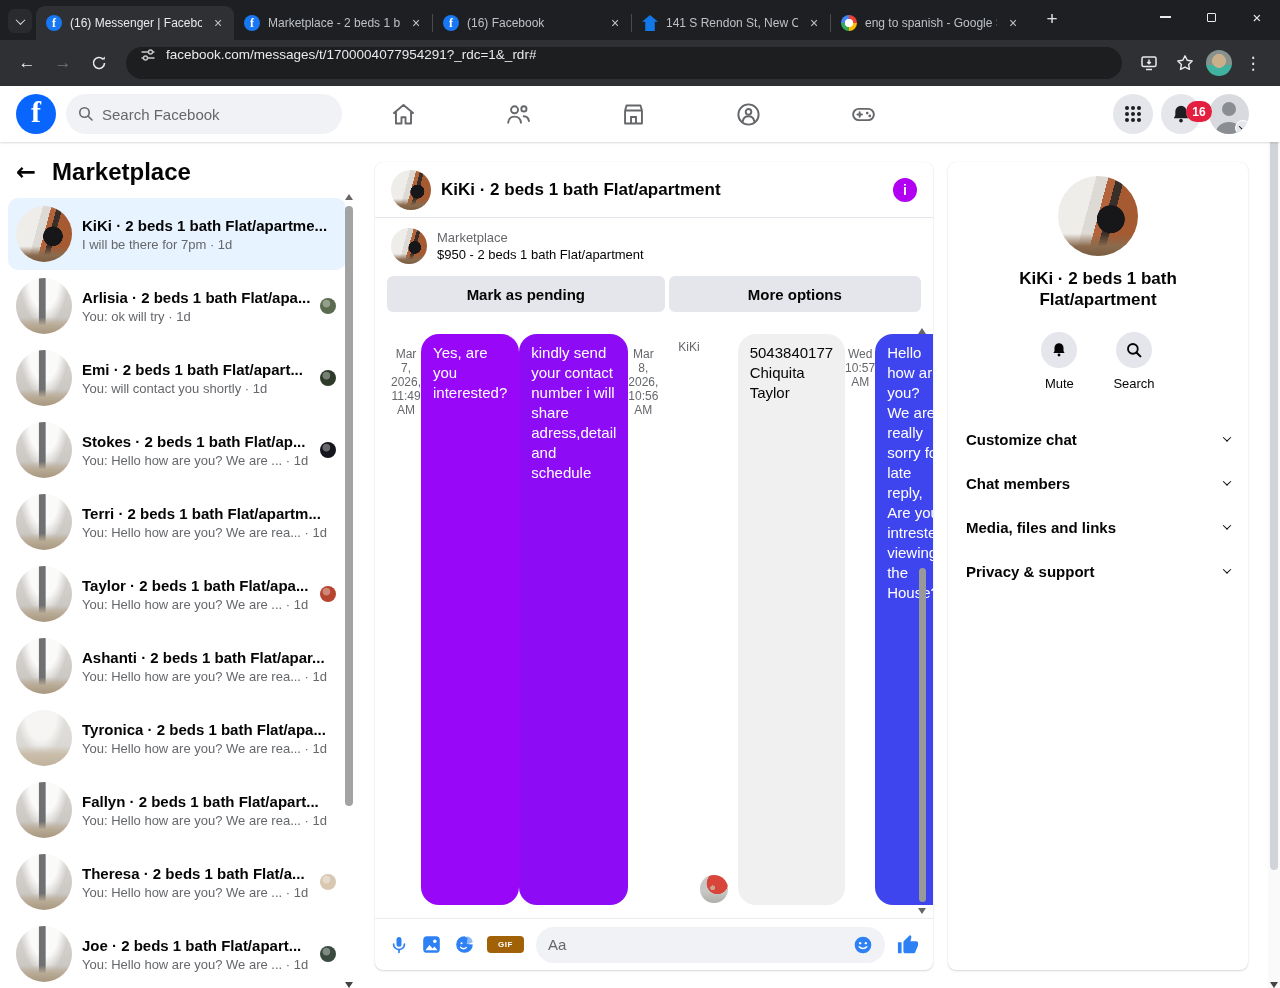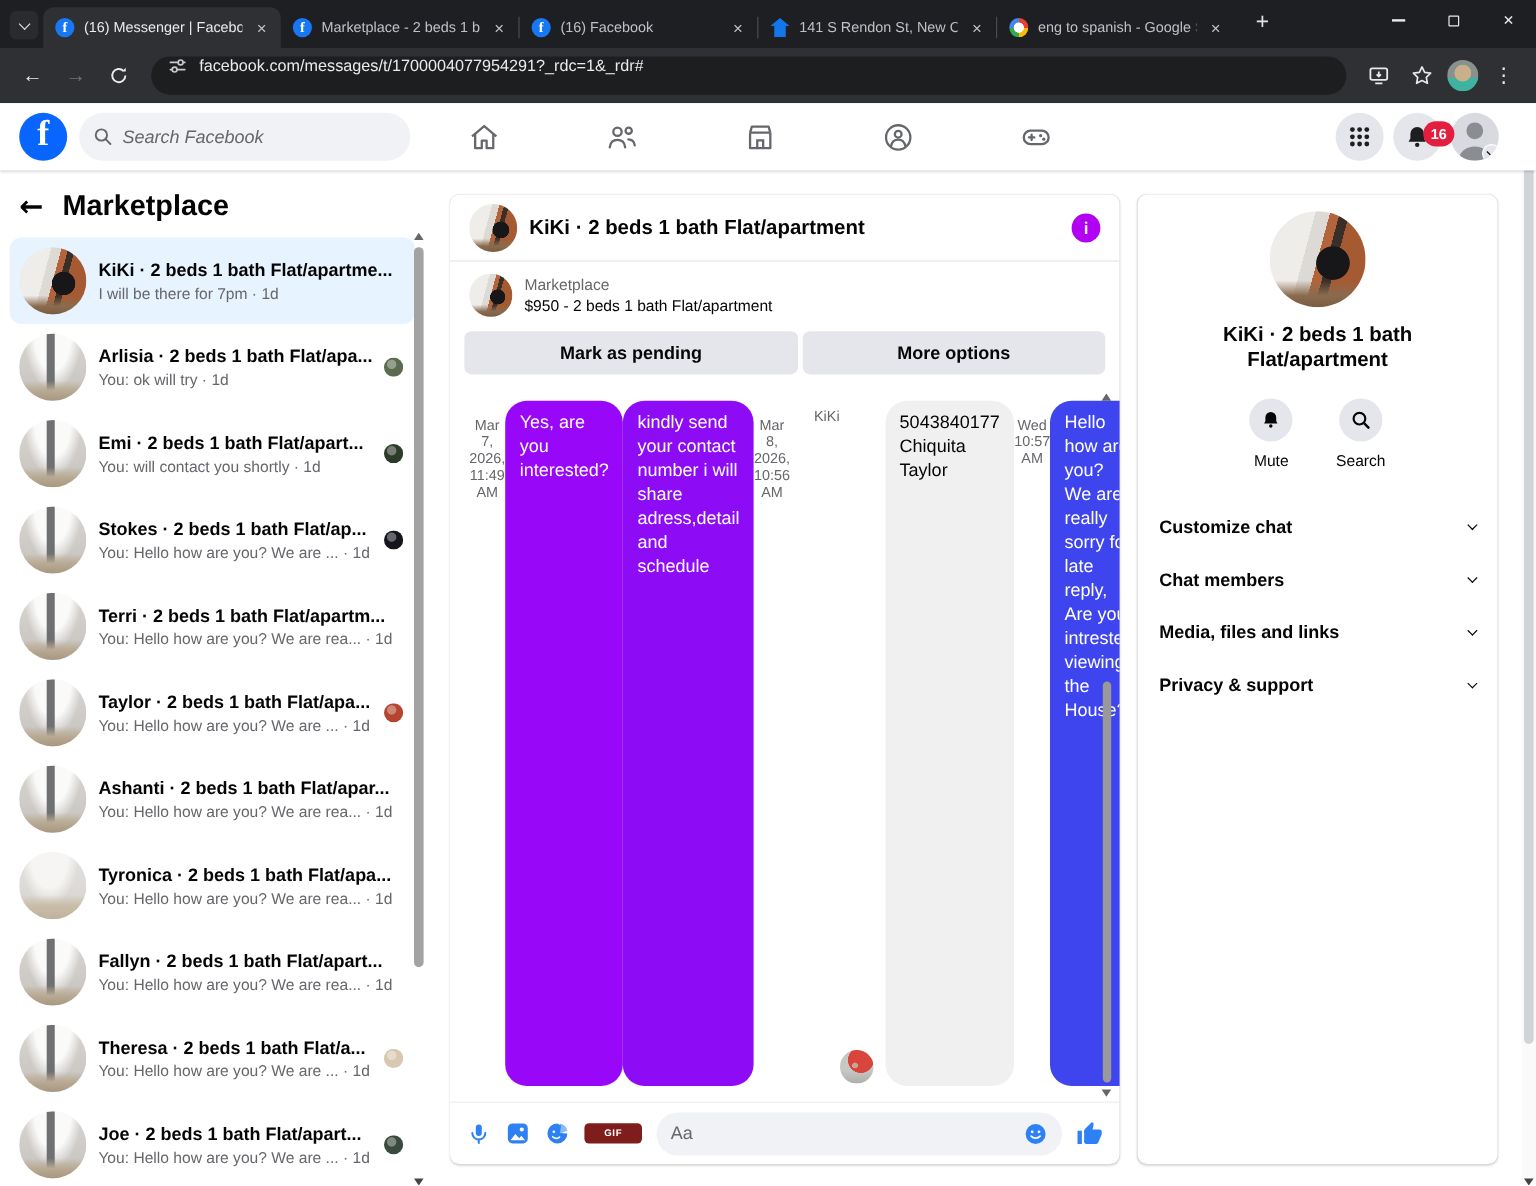--- a/index.html
+++ b/index.html
@@ -31,21 +31,21 @@
   .nav-ic { width:30px; height:30px; display:flex; align-items:center; justify-content:center; font-size:17px; color:#e8eaed; border-radius:50%; }
   .nav-ic.disabled { color:#70757a; }
   .urlpill { flex:1; height:32px; background:#1d1e20; border-radius:16px; display:flex; padding:0 14px; gap:10px; margin:0 6px; }
   .url-text { color:#e8eaed; font-size:13.5px; white-space:nowrap; overflow:hidden; }
   .browser-avatar { width:26px; height:26px; border-radius:50%; flex:none;
      background:radial-gradient(circle at 50% 42%,#c9b08a 0 34%,transparent 36%),linear-gradient(#87928f 0 58%,#3fb3a0 58% 100%); }
 
   
   .fbheader { position:absolute; left:0; top:86px; width:1280px; height:56px; background:#fff; box-shadow:0 1px 2px rgba(0,0,0,.15); z-index:5; }
   .fb-logo { position:absolute; left:16px; top:8px; width:40px; height:40px; border-radius:50%; background:#0866ff; color:#fff; display:flex; align-items:center; justify-content:center; font-size:30px; font-weight:bold; font-family:"Liberation Serif",serif; padding-bottom:4px; }
-  .fb-search { position:absolute; left:66px; top:8px; width:276px; height:40px; border-radius:20px; background:#f0f2f5; display:flex; align-items:center; gap:8px; padding:0 12px; color:#65676b; font-size:15px;font-style:italic; }
+  .fb-search { position:absolute; left:66px; top:8px; width:276px; height:40px; border-radius:20px; background:#f0f2f5; display:flex; align-items:center; gap:8px; padding:0 12px; color:#65676b; font-size:15px; }
   .center-nav { position:absolute; left:379px; top:8px; width:508px; height:40px; display:flex; justify-content:space-between; align-items:center; }
   .cn-item { width:48px; height:40px; display:flex; align-items:center; justify-content:center; border-radius:8px; }
   .hdr-right { position:absolute; right:31px; top:8px; display:flex; gap:8px; }
   .circle-btn { width:40px; height:40px; border-radius:50%; background:#e4e6eb; display:flex; align-items:center; justify-content:center; position:relative; }
   .hdr-avatar { background:#d8dadf; overflow:hidden; }
   .badge { position:absolute; left:1186px; top:101px; min-width:26px; height:21px; background:#e41e3f; color:#fff; font-size:12px; font-weight:bold; border-radius:11px; display:flex; align-items:center; justify-content:center; padding:0 6px; z-index:6; }
   .avatar-chev { position:absolute; right:-2px; bottom:-2px; width:16px; height:16px; border-radius:50%; background:#e4e6eb; border:1px solid #fff; display:flex; align-items:center; justify-content:center; }
   .chev-d { width:6px; height:6px; border-right:1.6px solid #050505; border-bottom:1.6px solid #050505; transform:rotate(45deg) translate(-1px,-1px); }
 
   
@@ -101,21 +101,21 @@
   .msg-row { display:flex; margin-bottom:5px; }
   .msg-row.out { justify-content:flex-end; }
   .msg-row.in { position:relative; padding-left:38px; }
   .msg-avatar { position:absolute; left:0; bottom:2px; width:28px; height:28px; border-radius:50%; }
   .bubble { max-width:432px; padding:9px 12px; border-radius:18px; font-size:15px; line-height:20px; white-space:pre-line; }
   .bubble.out { color:#fff; }
   .bubble.in { background:#f0f0f0; color:#050505; }
   .composer { flex:none; height:52px; border-top:1px solid #ebedf0; display:flex; align-items:center; gap:12px; padding:0 14px; }
   .comp-input { flex:1; height:36px; background:#f0f2f5; border-radius:18px; display:flex; align-items:center; padding:0 12px; color:#65676b; font-size:15px; }
   .comp-input .spacer { flex:1; }
-  .gif-chip { width:48px; height:17px; background:#7f1d1d; border-radius:4px; color:#fff; font-size:8px; font-weight:bold; display:flex; align-items:center; justify-content:center; letter-spacing:.5px; }
+  .gif-chip { width:37px; height:17px; background:#a16207; border-radius:4px; color:#fff; font-size:8px; font-weight:bold; display:flex; align-items:center; justify-content:center; letter-spacing:.5px; }
 
   
   .chat-scroll { position:absolute; right:6px; top:4px; bottom:4px; width:10px; }
   .chat-scroll .thumb { position:absolute; right:1px; top:41%; height:57%; width:7px; border-radius:4px; background:#999; }
   .tri-up { width:0; height:0; border-left:4px solid transparent; border-right:4px solid transparent; border-bottom:6px solid #666; position:absolute; right:1px; top:0; }
   .tri-down { width:0; height:0; border-left:4px solid transparent; border-right:4px solid transparent; border-top:6px solid #666; position:absolute; right:1px; bottom:0; }
 
   
   .rightpanel { position:absolute; left:948px; top:162px; width:300px; height:808px; background:#fff; border-radius:8px; box-shadow:0 1px 2px rgba(0,0,0,.15), 0 0 1px rgba(0,0,0,.1); }
   .rp-avatar { width:80px; height:80px; border-radius:50%; margin:14px auto 0; }

